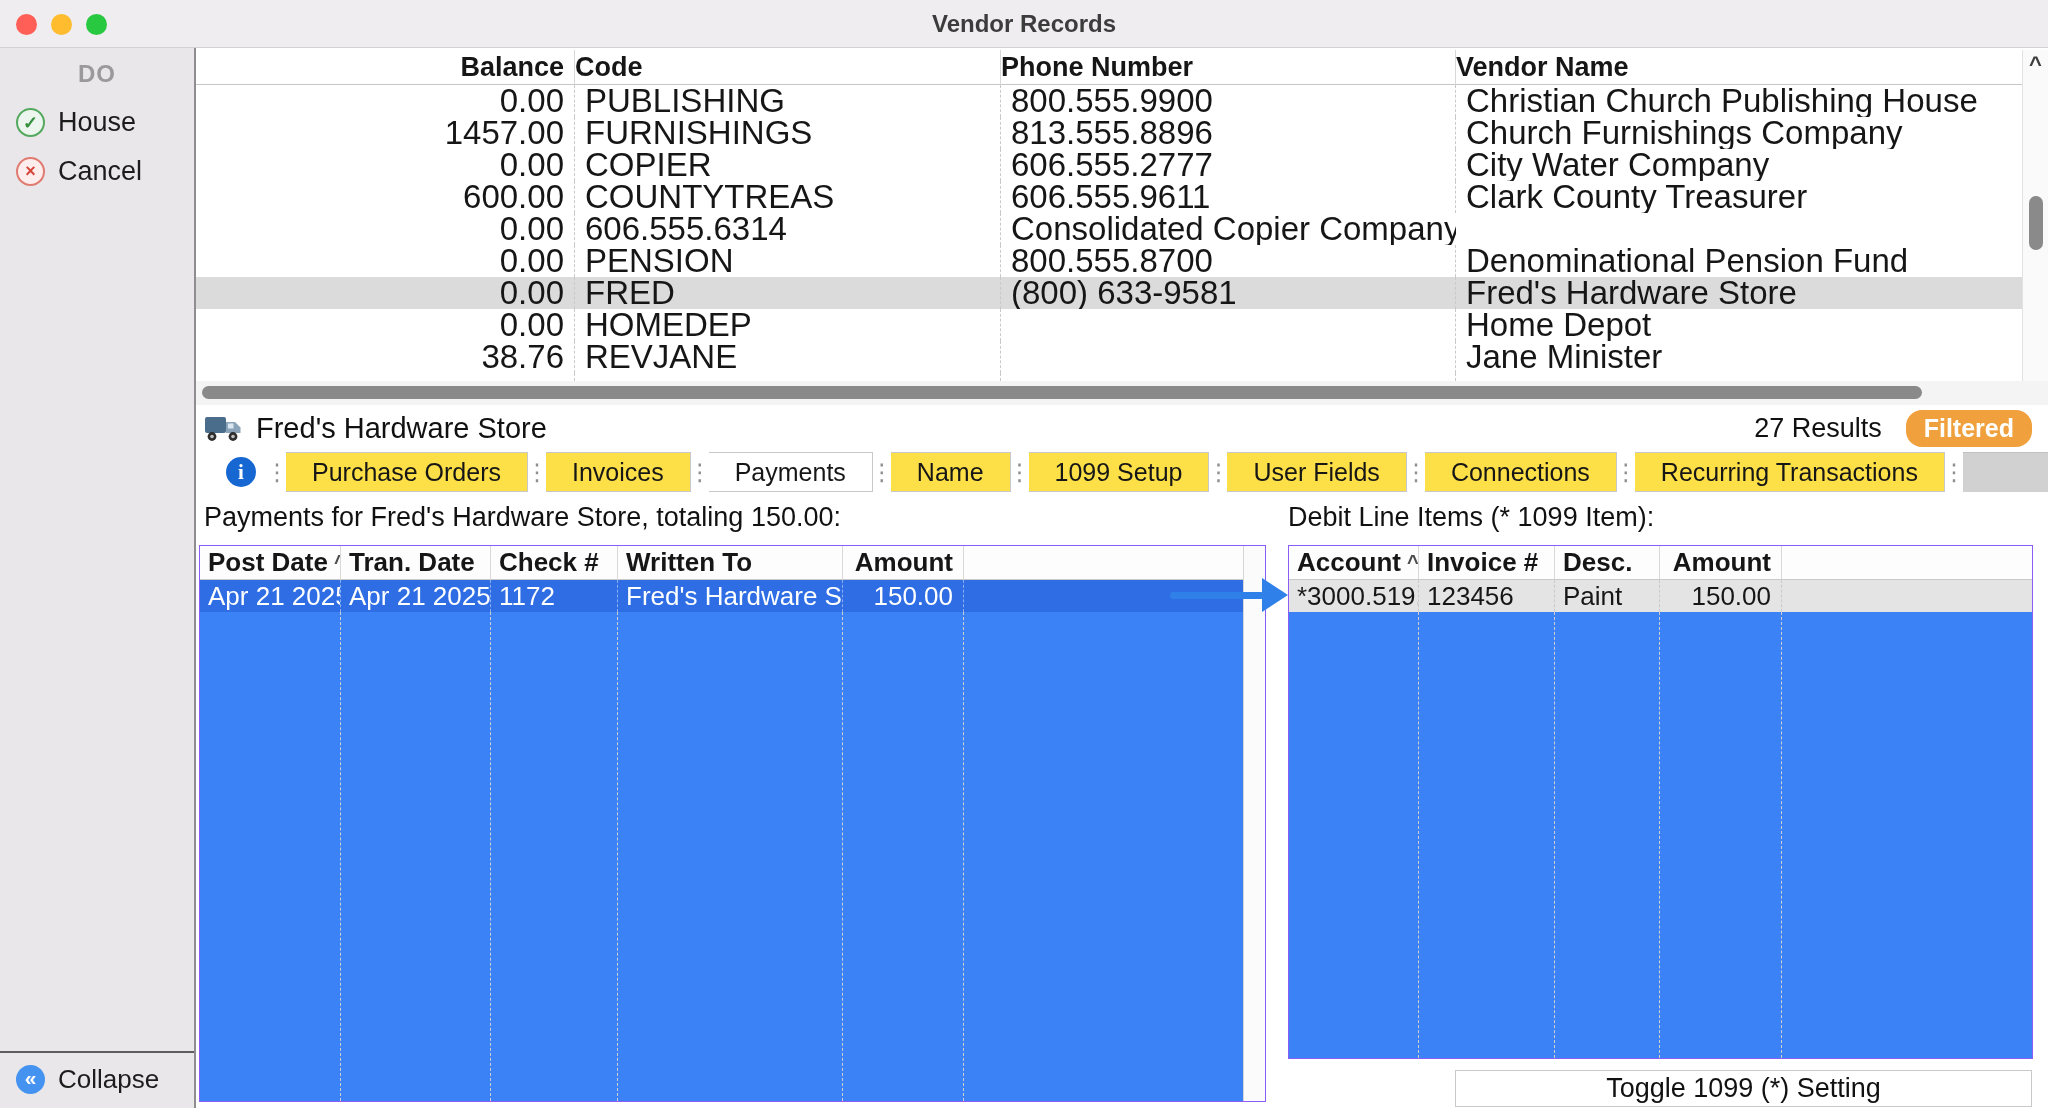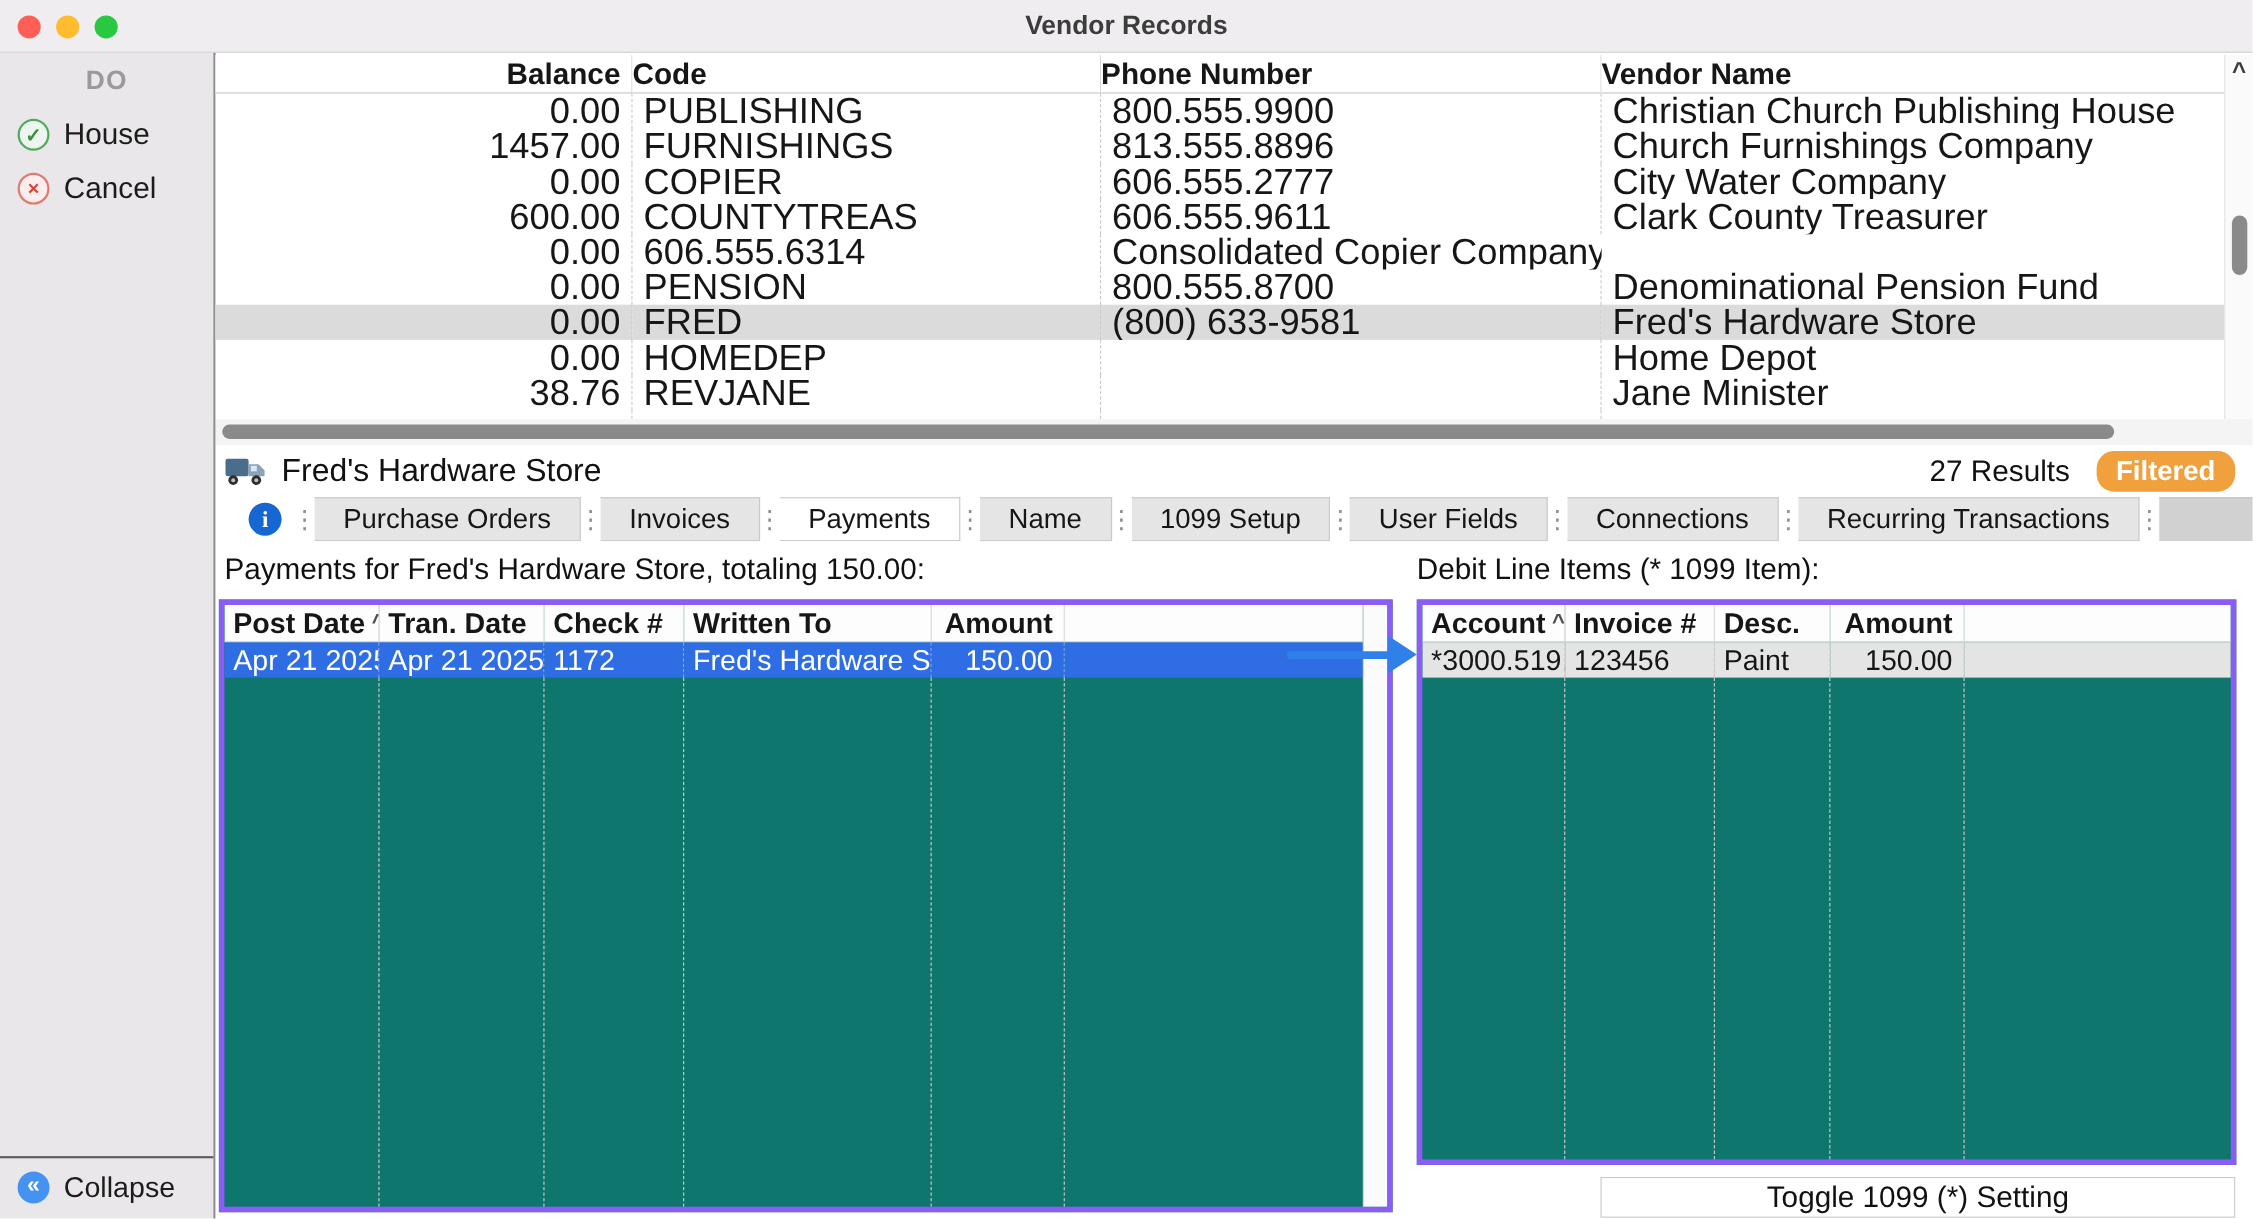--- a/index.html
+++ b/index.html
@@ -71,31 +71,31 @@
   
   .tabstrip { position:absolute; left:196px; top:452px; right:0; height:40px; background:#fff;
     display:flex; align-items:stretch; padding-left:18px; }
   .tab-info { display:flex; align-items:center; padding:0 12px; }
   .info-ic { width:30px; height:30px; border-radius:50%; background:#1767d2; color:#fff;
     font-family:"Liberation Serif", serif; font-weight:bold; font-size:21px;
     display:inline-flex; align-items:center; justify-content:center; }
   .handle { width:18px; display:flex; align-items:center; justify-content:center;
     color:#8f8f8f; font-size:23px; }
   .tab { display:flex; align-items:center; padding:0 26px; font-size:25px; color:#161616;
-    background:#e5e5e5; border:1px solid #c9c8c9; border-left:none; white-space:nowrap; }
+    background:#fde047; border:1px solid #c9c8c9; border-left:none; white-space:nowrap; }
   .tab.selected { background:#ffffff; }
   .tab-filler { flex:1; background:#d2d1d2; border-top:1px solid #c2c1c2; }
 
   
   .content { position:absolute; left:196px; top:492px; right:0; bottom:0; background:#fff; }
   .caption { position:absolute; top:10px; font-size:27px; color:#111; white-space:nowrap; }
   .caption.left { left:8px; }
   .caption.rightcap { left:1092px; }
 
-  .dtable { position:absolute; border:5px solid #8b5cf6; background:#0f766e; display:flex; }
+  .dtable { position:absolute; border:1px solid #8b5cf6; background:#3b82f6; display:flex; }
   .dtable-inner { flex:1; display:flex; flex-direction:column; overflow:hidden; }
   .ptable { left:3px; top:53px; width:1067px; height:557px; }
   .rtable { left:1092px; top:53px; width:745px; height:514px; }
   .vstripe { width:22px; border-left:1px solid #d5d5d5; background:#fbfbfb; flex:0 0 auto; }
 
   .prow { display:grid; grid-template-columns:141px 150px 127px 225px 121px 1fr; }
   .rrow { display:grid; grid-template-columns:130px 136px 105px 122px 1fr; }
   .hc { height:34px; line-height:33px; font-weight:bold; font-size:26px; padding-left:8px;
     border-right:1px solid #d9d9d9; border-bottom:1px solid #c9c9c9; background:#fdfdfd;
     display:flex; align-items:center; justify-content:flex-start; gap:6px;

